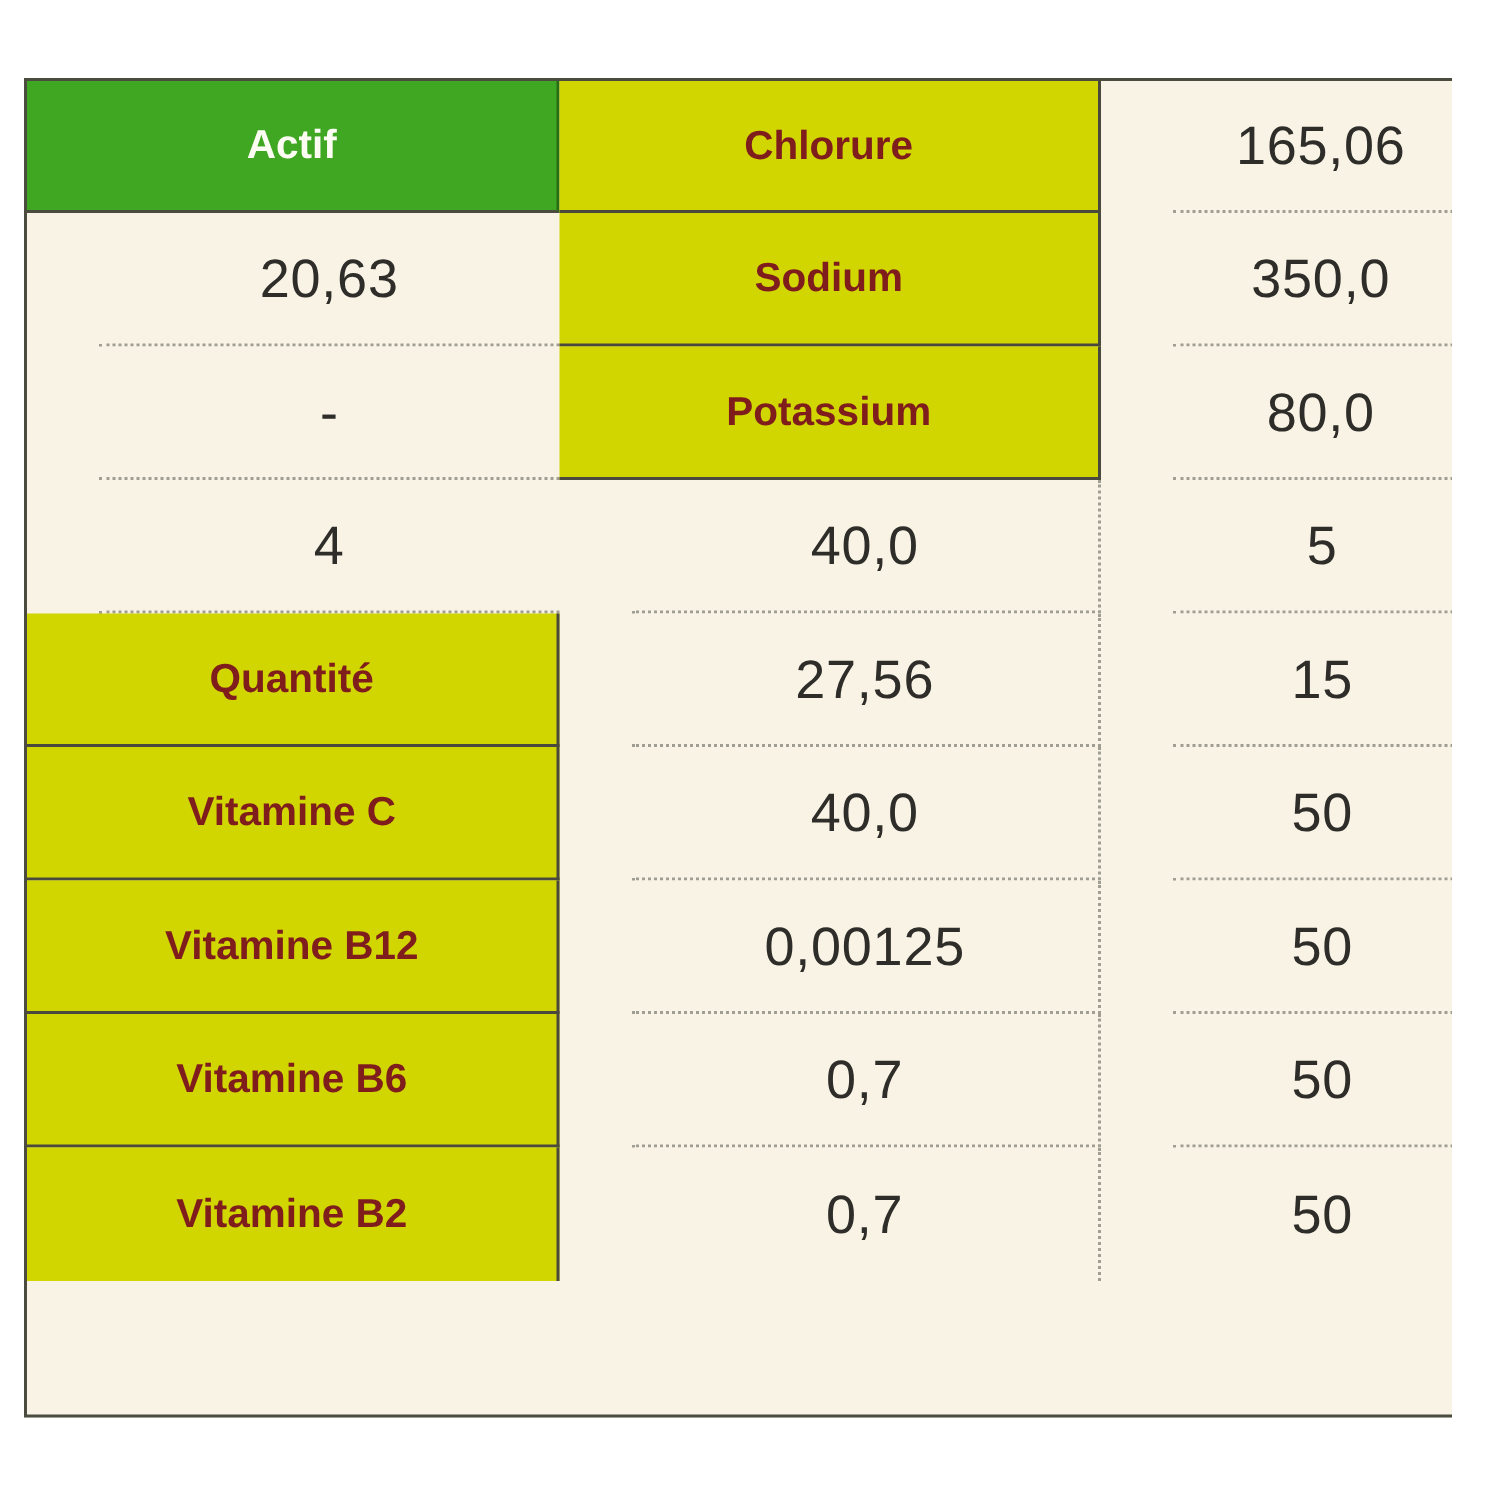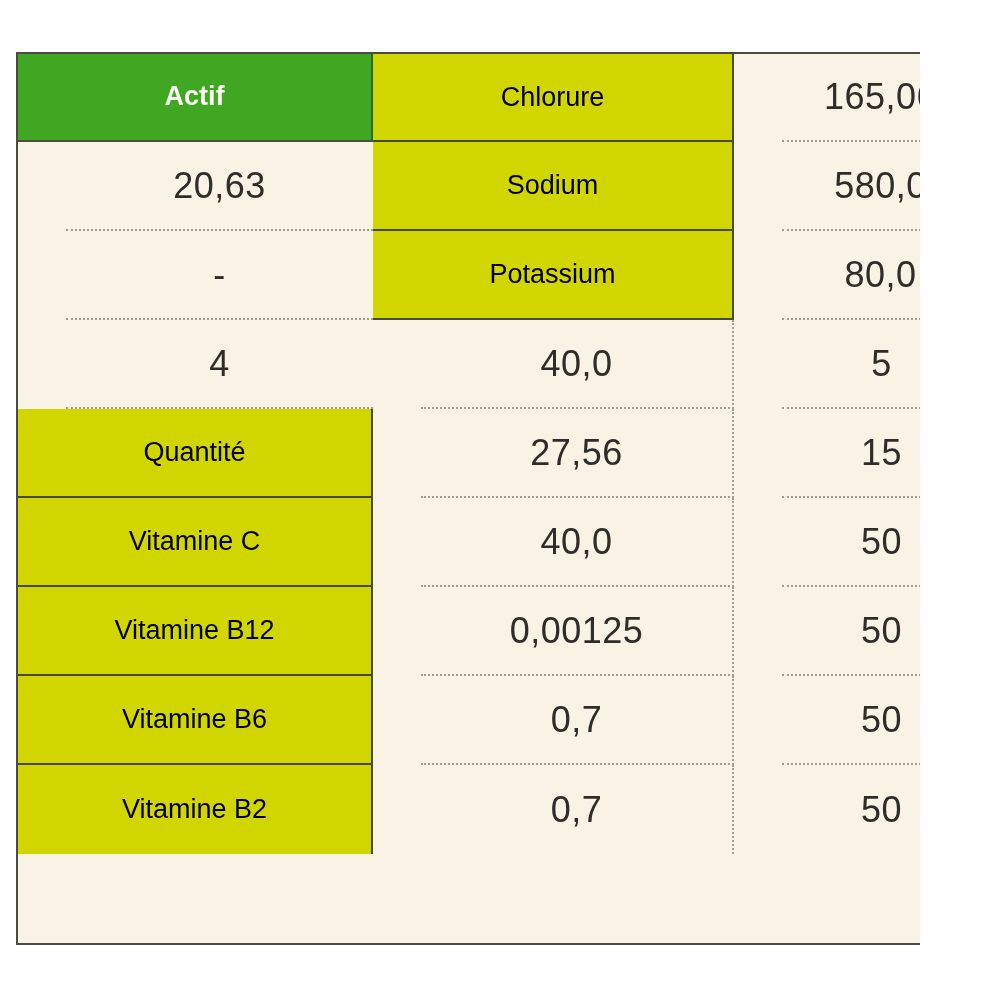--- a/index.html
+++ b/index.html
@@ -5,25 +5,24 @@
   html, body {
     margin: 0;
     padding: 0;
     background: #ffffff;
     width: 1000px;
     height: 1000px;
     font-family: "Liberation Sans", "DejaVu Sans", sans-serif;
   }
   .page {
     position: relative;
-    width: 880px;
+    width: 968px;
     height: 1000px;
     background: #ffffff;
     overflow: hidden;
-    padding-left: 40px;
   }
   .nutri-table {
     position: absolute;
     left: 16px;
     top: 52px;
     width: 967px;
     height: 893px;
     box-sizing: border-box;
     border: 2px solid #4b4b3f;
     display: grid;
@@ -51,22 +50,22 @@
   .hdr.c1, .hdr.c2 {
     border-right: 2px solid rgba(0, 0, 0, 0.35);
   }
   .hdr.c2 {
     white-space: pre-line;
     padding: 0 10px;
   }
   
   .actif {
     background: #d1d500;
-    color: #000000;
-    font-weight: 400;
+    color: #7f1d1d;
+    font-weight: 700;
     font-size: 27px;
     border-right: 2px solid #4a493e;
     border-bottom: 2px solid #4a493e;
   }
   
   .val {
     background: #f8f3e4;
     color: #2e2d29;
     font-weight: 300;
     font-size: 36px;
@@ -87,21 +86,21 @@
 <div class="page">
   <div class="nutri-table">
 
     <div class="cell hdr c1">Actif</div>
 
     <div class="cell actif">Chlorure</div>
     <div class="cell val mid">165,06</div>
     <div class="cell val">20,63</div>
 
     <div class="cell actif">Sodium</div>
-    <div class="cell val mid">580,0</div>
+    <div class="cell val mid">350,0</div>
     <div class="cell val">-</div>
 
     <div class="cell actif">Potassium</div>
     <div class="cell val mid">80,0</div>
     <div class="cell val">4</div>
 
     <div class="cell val mid">40,0</div>
     <div class="cell val">5</div>
 
     <div class="cell actif">Quantité</div>

